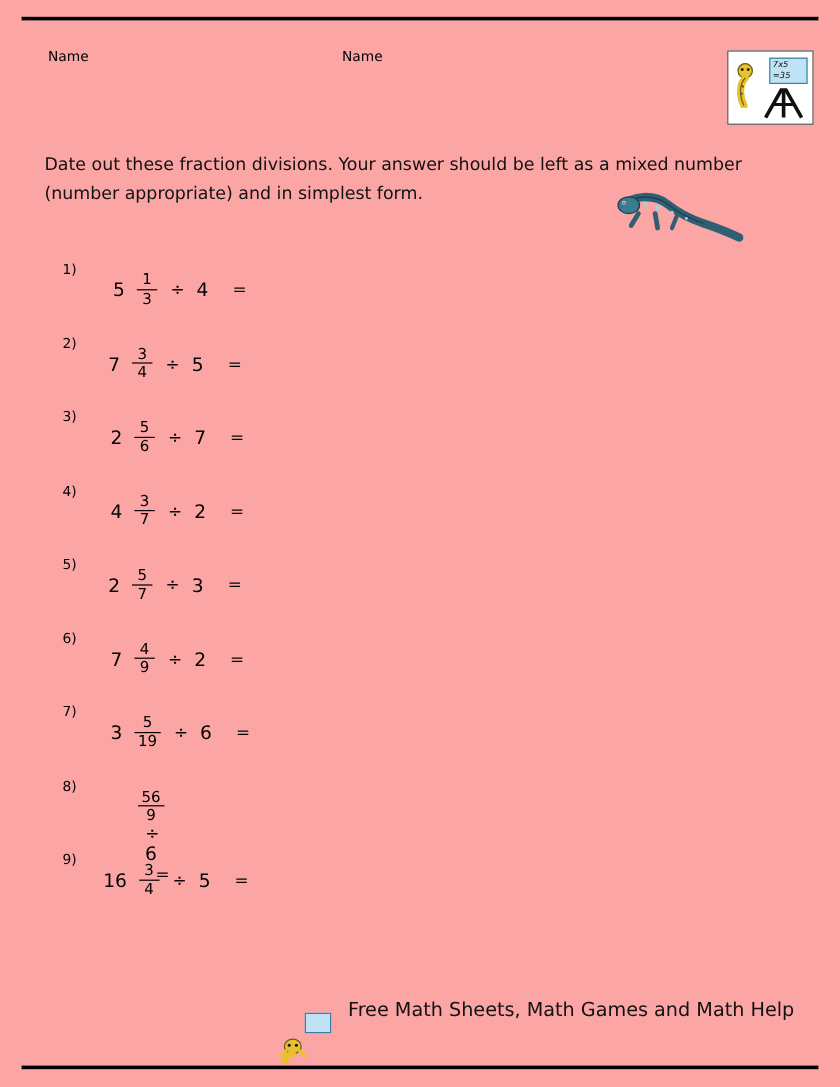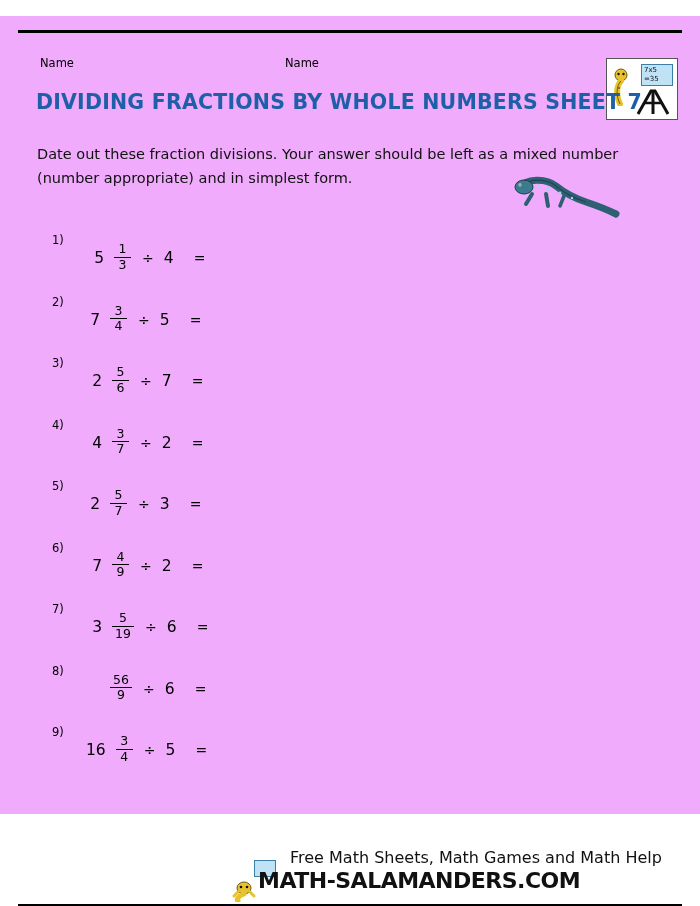--- a/index.html
+++ b/index.html
@@ -10,24 +10,24 @@
   body {
     width: 700px;
     height: 906px;
     font-family: "DejaVu Sans", sans-serif;
     color: #000000;
     position: relative;
     overflow: hidden;
   }
   .page {
     position: absolute;
-    left: 0; top: 16px;
+    left: 0; top: 0;
     width: 700px;
-    height: 798px;
-    background: #f0abfc;
+    height: 906px;
+    background: #fca5a5;
   }
   .top-rule {
     position: absolute;
     left: 18px;
     top: 14px;
     width: 664px;
     height: 3px;
     background: #000000;
   }
   .bottom-rule {
@@ -84,20 +84,21 @@
     width: 32px;
     height: 22px;
     background: #bfe3f5;
     border: 1px solid #3b7fa6;
     color: #111;
     font-size: 7px;
     line-height: 9px;
     font-family: "DejaVu Sans", sans-serif;
     padding: 1px 2px;
     box-sizing: border-box;
+    font-style: italic;
   }
   .logo-box .easel {
     position: absolute;
     right: 6px;
     bottom: 4px;
     width: 36px;
     height: 26px;
   }
 
   h1.title {
@@ -263,21 +264,20 @@
       <circle cx="7" cy="28" r="1" fill="#6b5a10"></circle>
     </svg>
     <div class="board">7x5<br>=35</div>
     <svg class="easel" viewBox="0 0 36 26">
       <path d="M3 25 L16 2 L20 2 L33 25" stroke="#111" stroke-width="3" fill="none"></path>
       <path d="M18 2 L18 25" stroke="#111" stroke-width="3" fill="none"></path>
       <path d="M9 14 L27 14" stroke="#111" stroke-width="2.5" fill="none"></path>
     </svg>
   </div>
 
-  <h1 class="title">DIVIDING FRACTIONS BY WHOLE NUMBERS SHEET 7</h1>
 
   <div class="instructions">
     <span>Date out these fraction divisions. Your answer should be left as a mixed number</span>
     <span>(number appropriate) and in simplest form.</span>
   </div>
 
   <svg class="lizard" viewBox="0 0 110 56">
     <path d="M8 16 C14 6, 34 6, 44 14 C54 22, 62 26, 74 30 C86 34, 96 38, 104 42" stroke="#2f5f72" stroke-width="7" fill="none" stroke-linecap="round"></path>
     <path d="M8 16 C14 6, 34 6, 44 14 C54 22, 62 26, 74 30" stroke="#1a3f4d" stroke-width="1" fill="none"></path>
     <ellipse cx="12" cy="15" rx="9" ry="7" fill="#3b7a8f" stroke="#1a3f4d" stroke-width="1"></ellipse>
@@ -394,21 +394,21 @@
           <span class="denom">19</span>
         </span>
         <span class="op">÷</span>
         <span class="divisor">6</span>
         <span class="eq">=</span>
       </span>
     </div>
 
     <div class="q">
       <span class="num">8)</span>
-      <span class="expr" style="left:110px;">
+      <span class="expr" style="left:110px;flex-direction:column;">
         <span class="whole" style="min-width:0;margin-right:0;"></span>
         <span class="frac">
           <span class="numer">56</span>
           <span class="bar"></span>
           <span class="denom">9</span>
         </span>
         <span class="op">÷</span>
         <span class="divisor">6</span>
         <span class="eq">=</span>
       </span>
@@ -435,17 +435,16 @@
     <div class="tag">Free Math Sheets, Math Games and Math Help</div>
     <svg class="f-sal" viewBox="0 0 24 40">
       <ellipse cx="12" cy="26" rx="7" ry="6" fill="#e8c22e" stroke="#6b5a10" stroke-width="1"></ellipse>
       <circle cx="9" cy="25" r="1.3" fill="#111"></circle>
       <circle cx="15" cy="25" r="1.3" fill="#111"></circle>
       <path d="M12 32 C6 34, 4 38, 6 39" stroke="#e8c22e" stroke-width="5" fill="none" stroke-linecap="round"></path>
       <path d="M6 30 L2 34" stroke="#e8c22e" stroke-width="3" stroke-linecap="round"></path>
       <path d="M18 30 L22 34" stroke="#e8c22e" stroke-width="3" stroke-linecap="round"></path>
     </svg>
     <div class="f-board"></div>
-    <div class="brand">MATH-SALAMANDERS.COM</div>
   </div>
 
   <div class="bottom-rule"></div>
 </div>
 
 </body></html>

